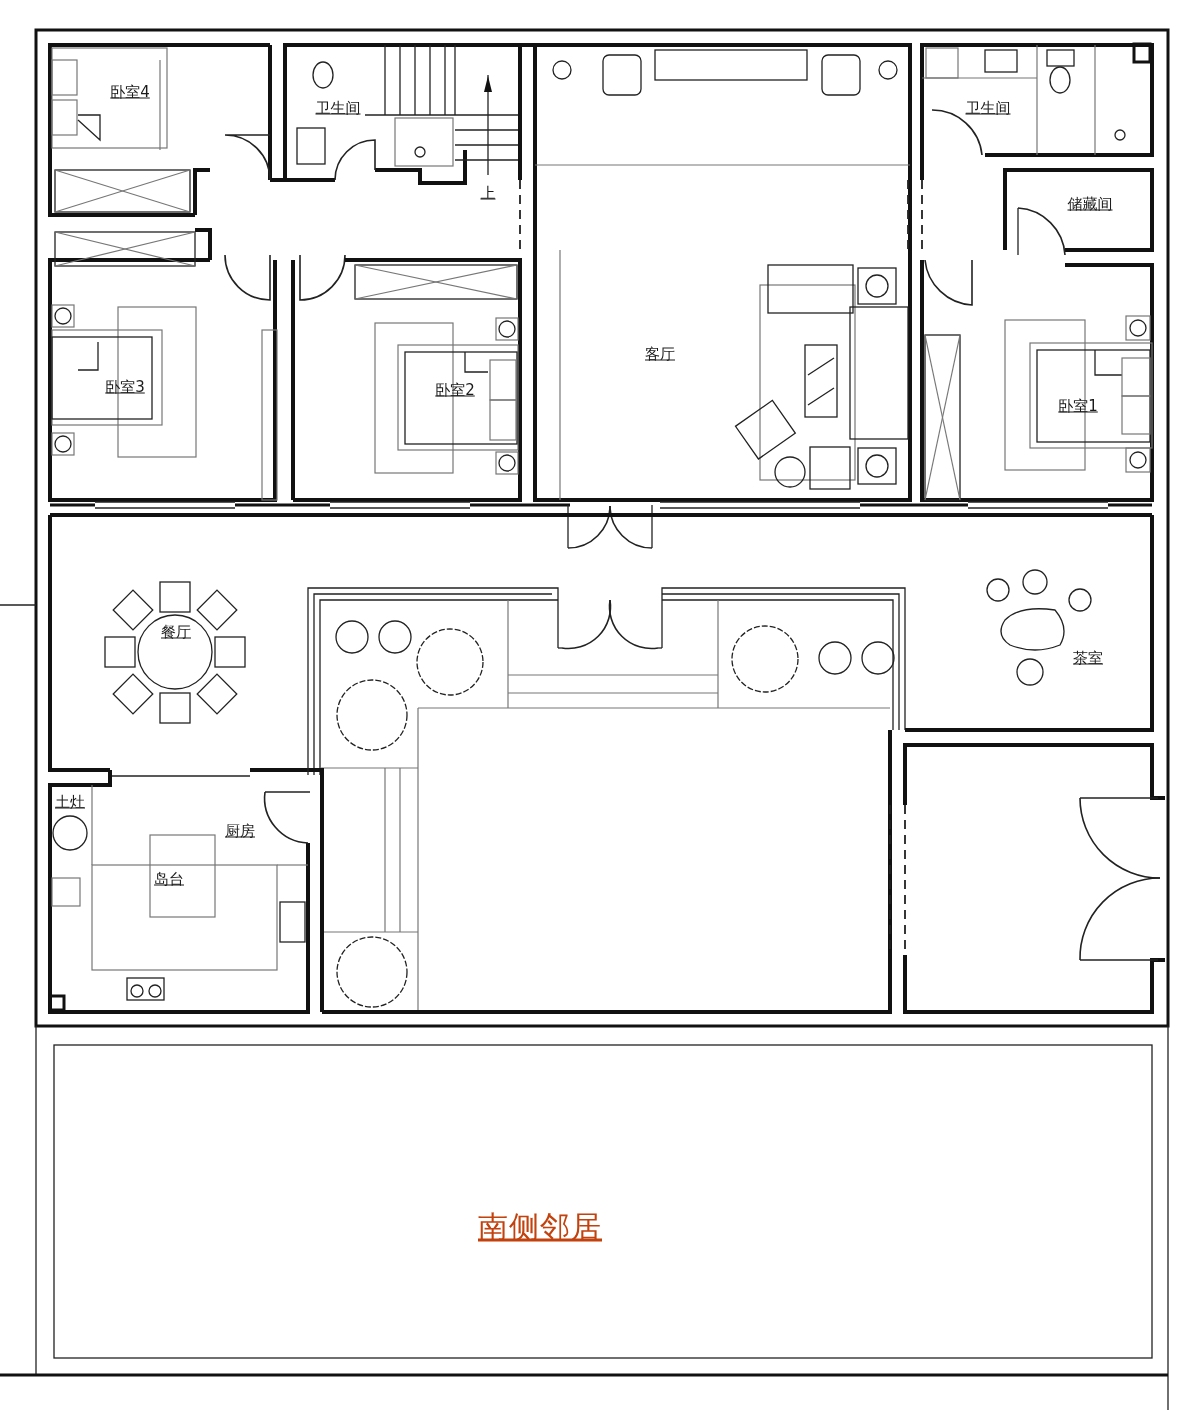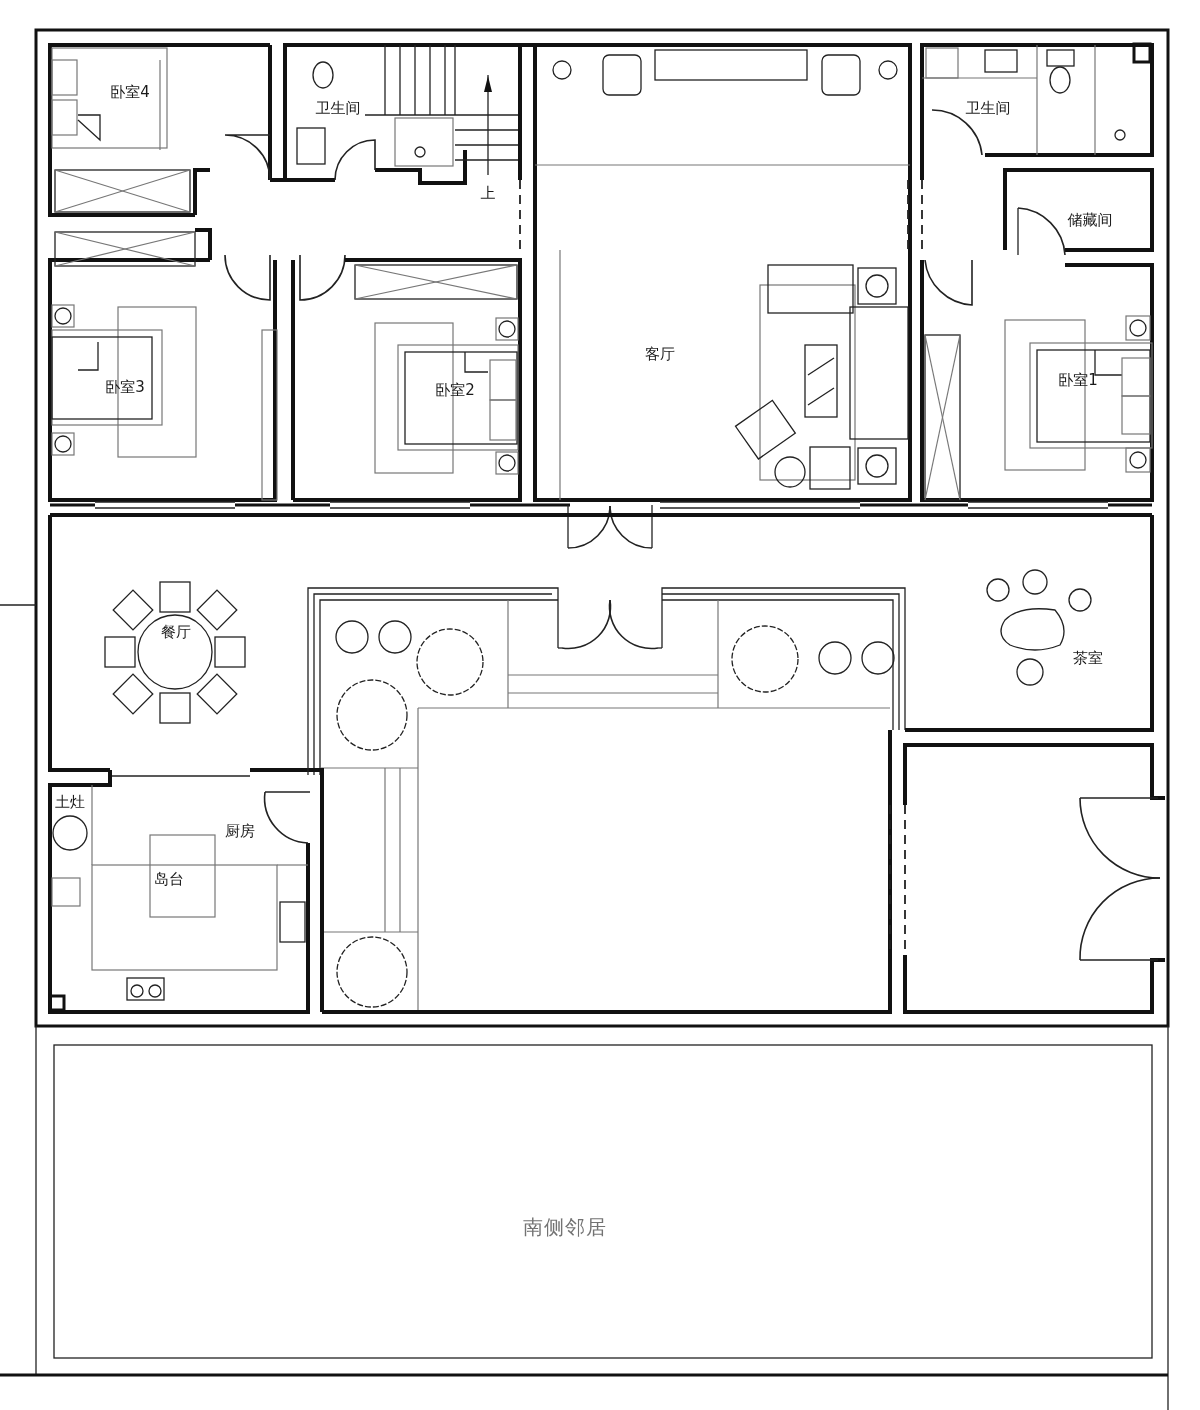--- a/index.html
+++ b/index.html
@@ -4,23 +4,23 @@
 <style>
   html, body { margin: 0; padding: 0; background: #ffffff; }
   body { width: 1200px; height: 1410px; overflow: hidden; position: relative; font-family: "DejaVu Sans", sans-serif; }
   svg.plan { position: absolute; left: 0; top: 0; }
   .w { fill: none; stroke: #111; stroke-width: 4; }
   .w3 { fill: none; stroke: #111; stroke-width: 3; }
   .t { fill: none; stroke: #222; stroke-width: 1.3; }
   .g { fill: none; stroke: #777; stroke-width: 1.2; }
   .d { fill: none; stroke: #222; stroke-width: 1.6; }
   .dash { fill: none; stroke: #222; stroke-width: 1.8; stroke-dasharray: 9 6; }
-  .lbl { position: absolute; color: #1a1a1a; font-family: "DejaVu Sans", sans-serif; white-space: nowrap; transform: translate(-50%, -50%); }
+  .lbl { position: absolute; color: #1a1a1a; font-family: "DejaVu Sans", sans-serif; white-space: nowrap; transform: translate(-50%, -50%); text-decoration: underline; }
   .lbl.sm { font-size: 15px; }
-  .lbl.lg { font-size: 20px; letter-spacing: 1px; color: #737373; margin-left: 25px; }
+  .lbl.lg { font-size: 30px; letter-spacing: 1px; color: #c2410c; }
 </style>
 </head>
 <body>
 
 <svg class="plan" width="1200" height="1410" viewBox="0 0 1200 1410">
 
   <g>
     <rect class="w3" x="36" y="30" width="1132" height="996"></rect>
     <line class="t" x1="36" y1="1026" x2="36" y2="1375"></line>
     <line class="t" x1="1168" y1="1026" x2="1168" y2="1410"></line>
@@ -287,23 +287,23 @@
 
   <g>
     <rect class="t" x="54" y="1045" width="1098" height="313" stroke-width="1.6"></rect>
   </g>
 </svg>
 
 <div class="lbl sm" style="left:130px;top:92px">卧室4</div>
 <div class="lbl sm" style="left:338px;top:108px">卫生间</div>
 <div class="lbl sm" style="left:488px;top:193px">上</div>
 <div class="lbl sm" style="left:988px;top:108px">卫生间</div>
-<div class="lbl sm" style="left:1090px;top:220px">储藏间</div>
+<div class="lbl sm" style="left:1090px;top:204px">储藏间</div>
 <div class="lbl sm" style="left:125px;top:387px">卧室3</div>
 <div class="lbl sm" style="left:455px;top:390px">卧室2</div>
 <div class="lbl sm" style="left:660px;top:354px">客厅</div>
-<div class="lbl sm" style="left:1078px;top:380px">卧室1</div>
+<div class="lbl sm" style="left:1078px;top:406px">卧室1</div>
 <div class="lbl sm" style="left:176px;top:632px">餐厅</div>
 <div class="lbl sm" style="left:1088px;top:658px">茶室</div>
 <div class="lbl sm" style="left:70px;top:802px">土灶</div>
 <div class="lbl sm" style="left:169px;top:879px">岛台</div>
 <div class="lbl sm" style="left:240px;top:831px">厨房</div>
 <div class="lbl lg" style="left:540px;top:1227px">南侧邻居</div>
 
 </body></html>

